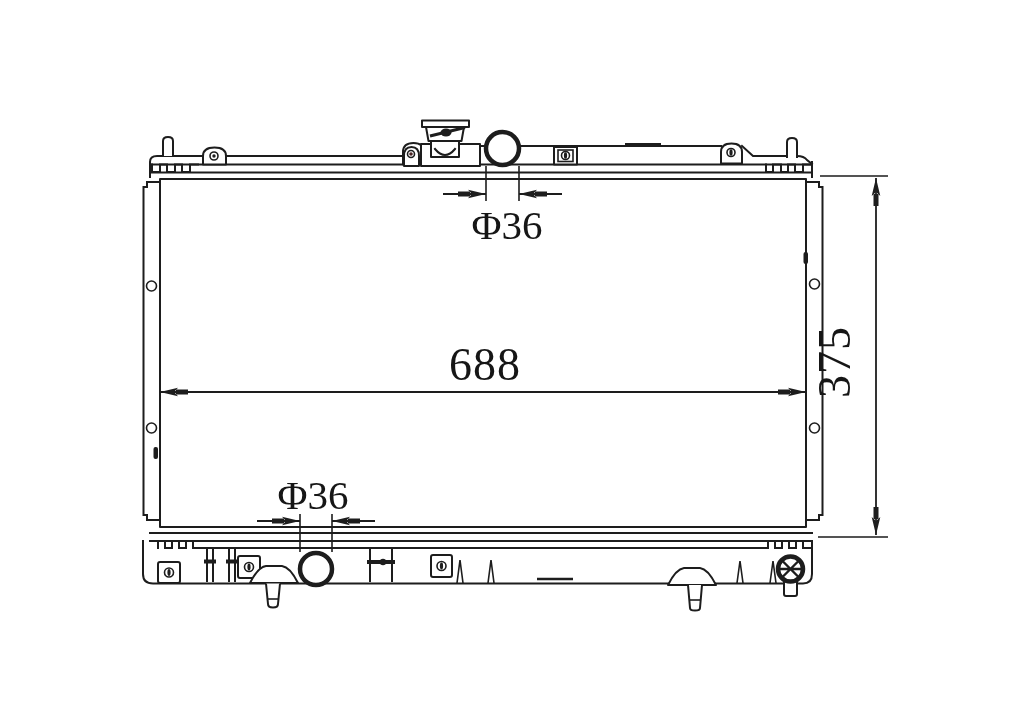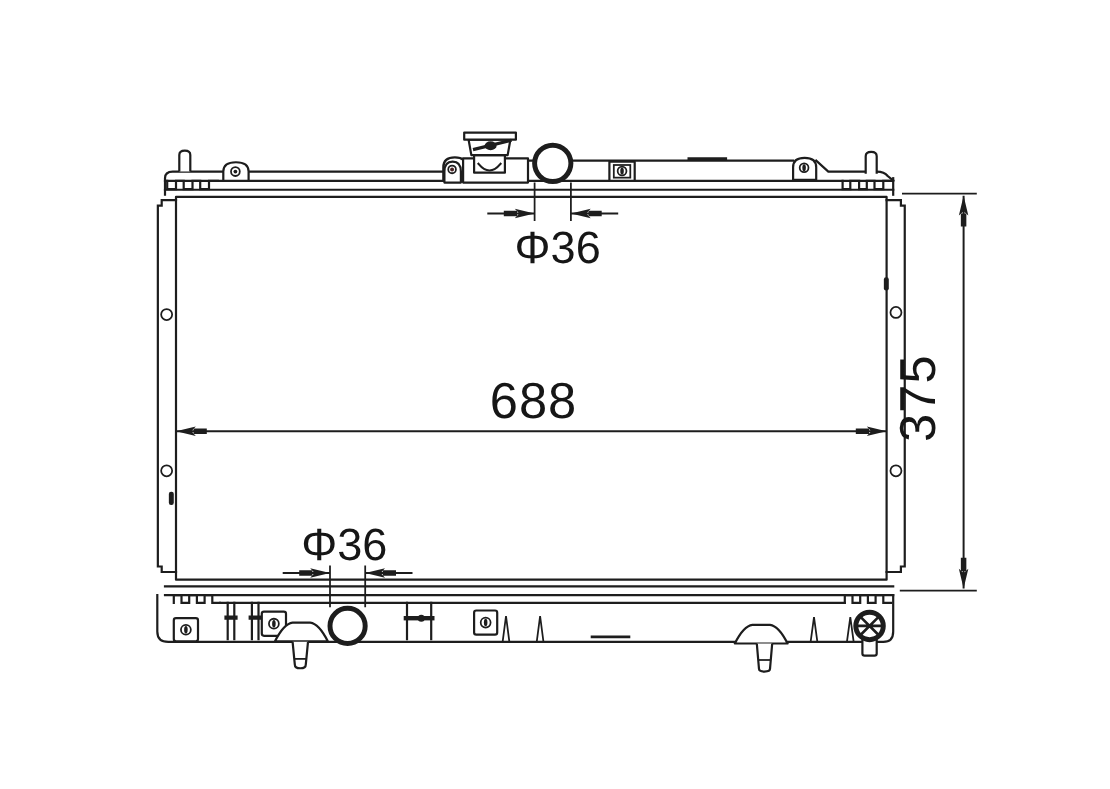--- a/index.html
+++ b/index.html
@@ -1,19 +1,19 @@
 <!DOCTYPE html>
 <html><head>
 <meta charset="utf-8">
 <style>
   html,body{margin:0;padding:0;background:#ffffff;}
   .page{
     width:1009px;height:717px;position:relative;
     background:#ffffff;overflow:hidden;
-    font-family:Liberation Sans, sans-serif;
+    font-family:Liberation Serif, serif;
   }
   svg{display:block;}
   .ln{stroke:#1d1d1d;stroke-width:2;fill:none;stroke-linecap:square;stroke-linejoin:miter;}
   .lnw{stroke:#1d1d1d;stroke-width:2;fill:#ffffff;stroke-linejoin:round;}
   .thick{stroke:#1d1d1d;stroke-width:4.5;fill:#ffffff;}
   .thin{stroke:#1d1d1d;stroke-width:1.6;fill:none;}
   .fillb{fill:#1d1d1d;stroke:none;}
   .dim{stroke:#1d1d1d;stroke-width:1.8;fill:none;}
   .dimtail{stroke:#1d1d1d;stroke-width:5;fill:none;}
   text{fill:#161616;}

